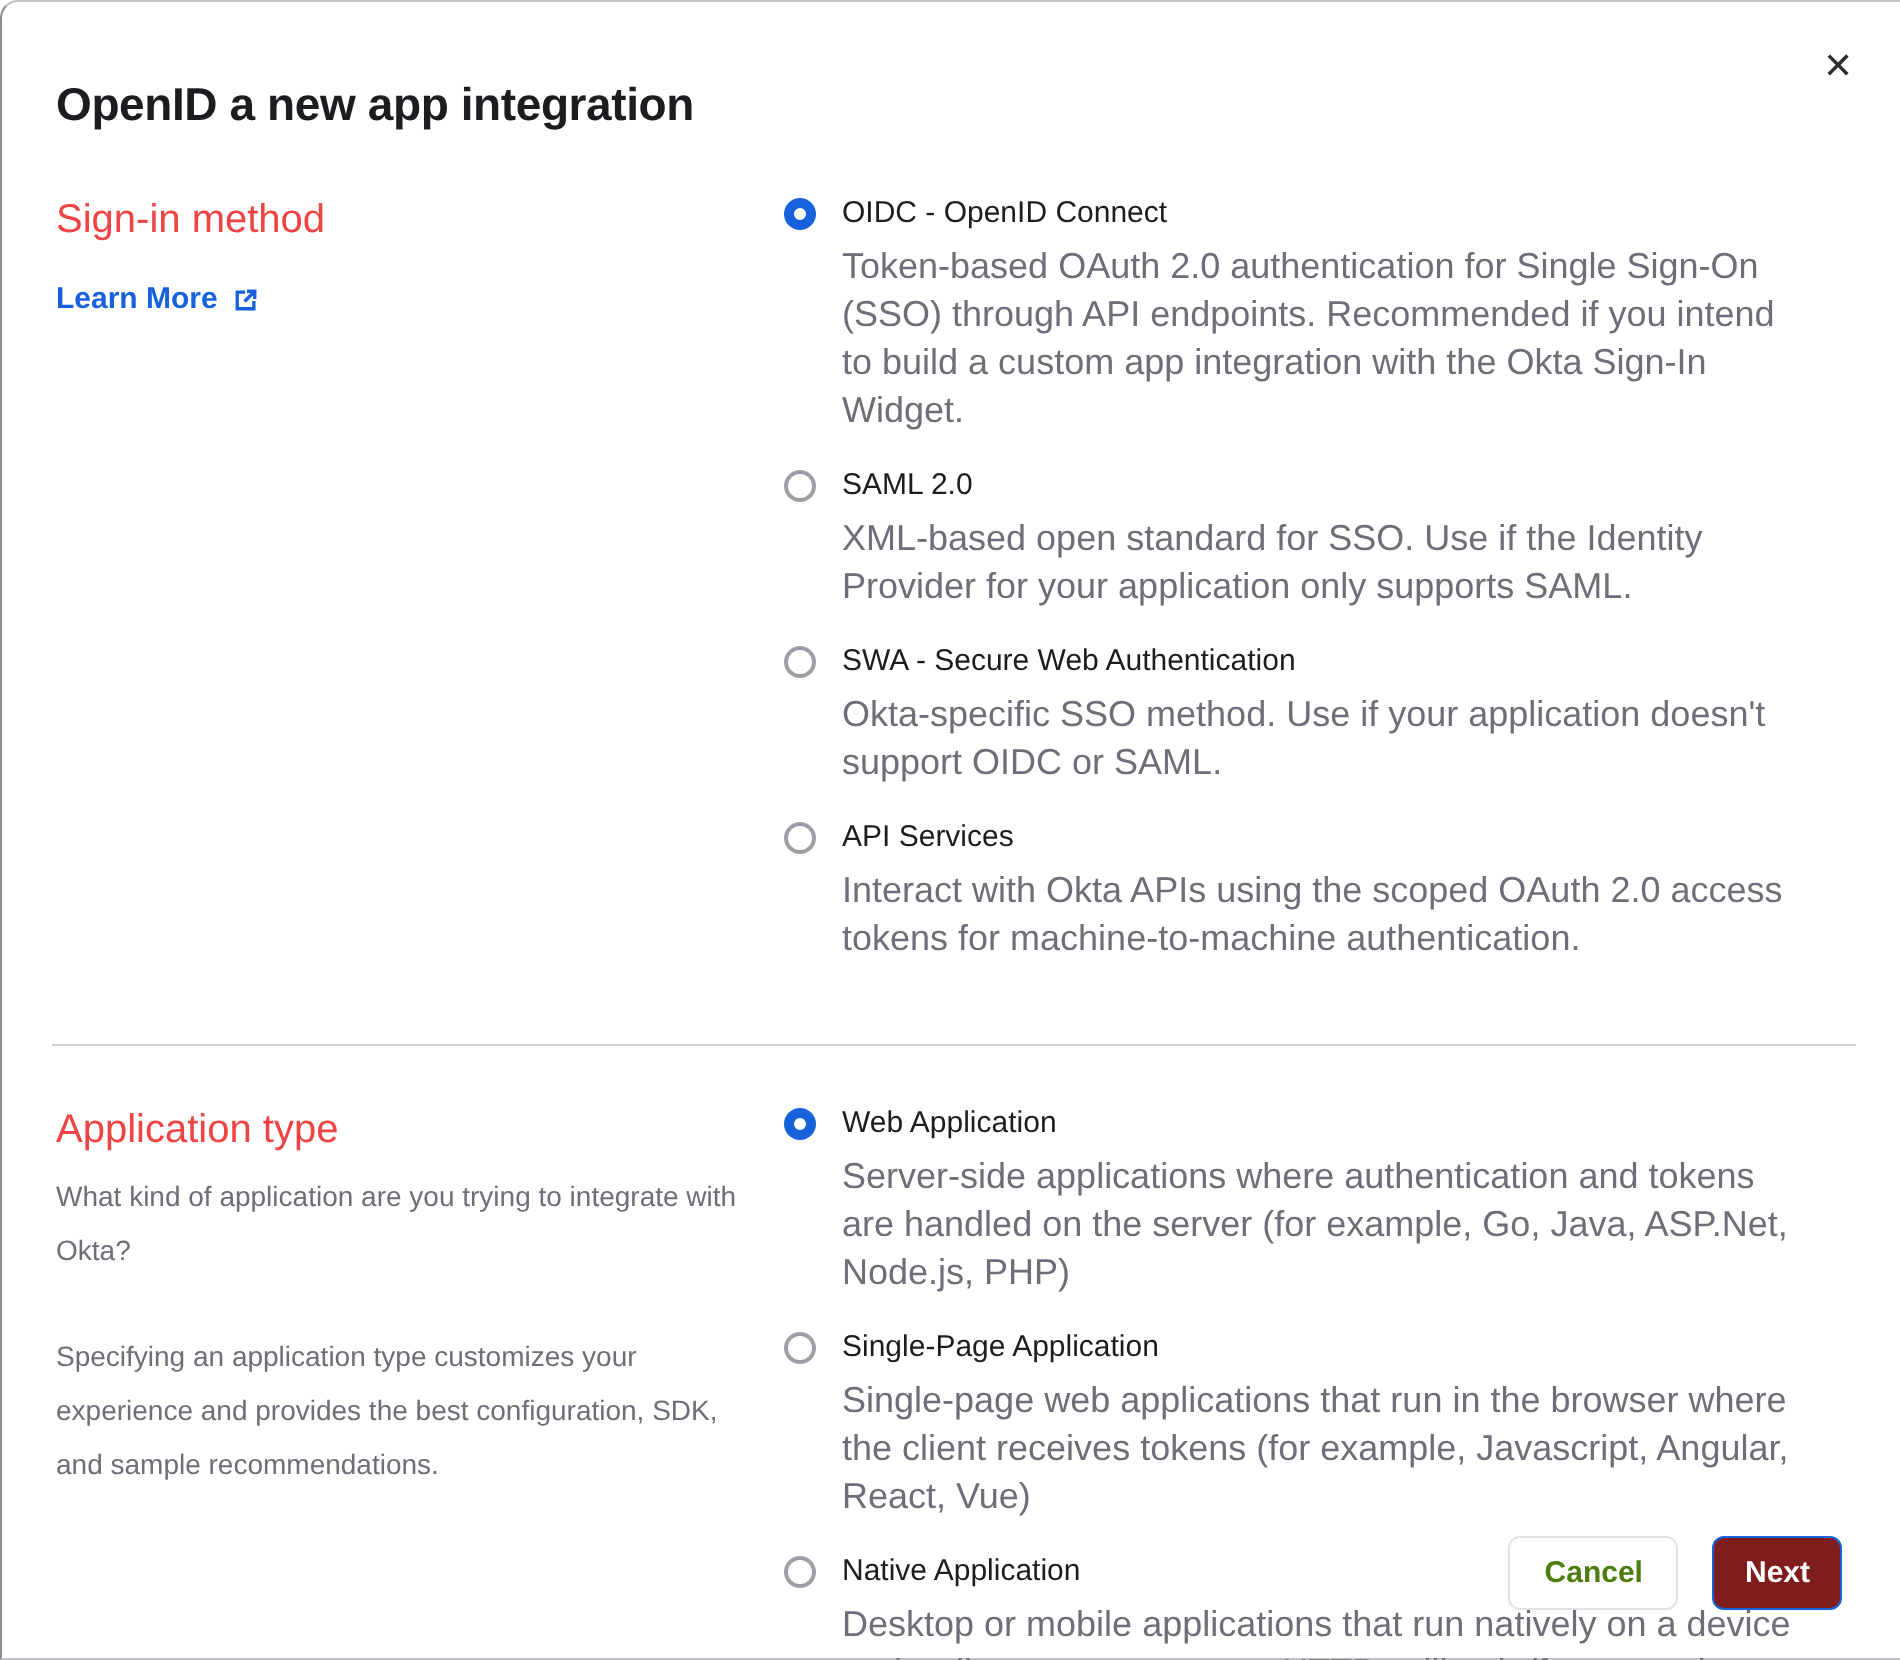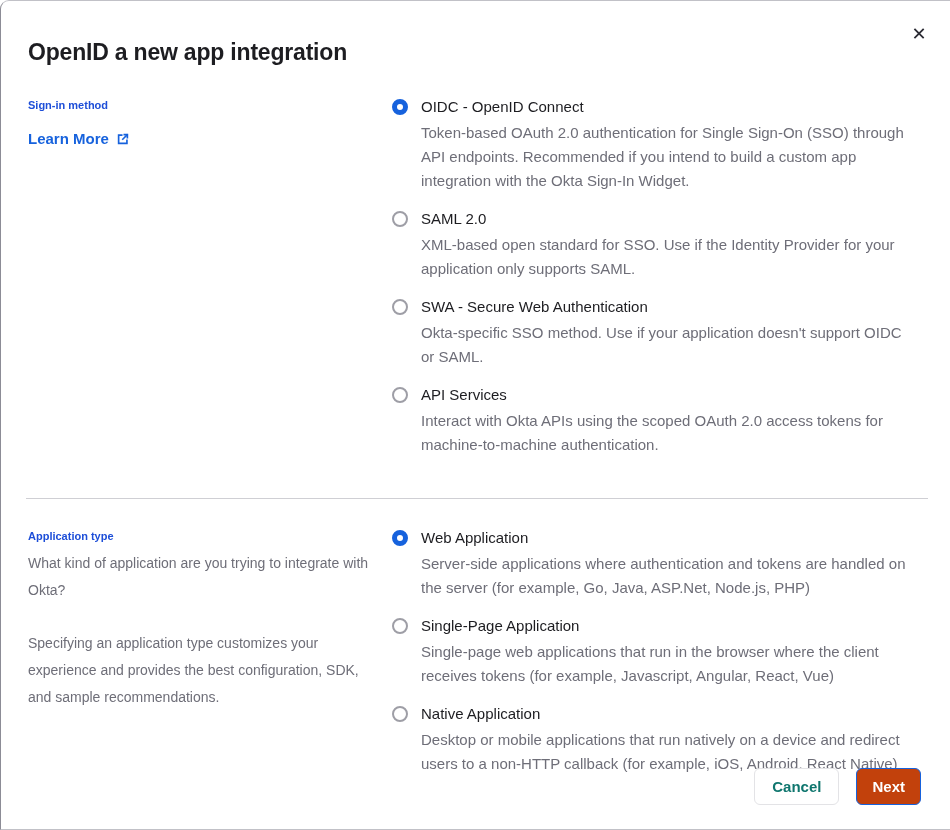--- a/index.html
+++ b/index.html
@@ -26,21 +26,21 @@
 
   .modal-title {
     font-size: 23px; font-weight: bold; letter-spacing: -0.2px;
     color: #1d1d21;
   }
 
   .section { display: flex; margin-top: 31px; }
   .section-left { width: 364px; flex: none; padding-right: 10px; }
   .section-right { width: 515px; flex: none; }
 
-  .section-label { font-size: 11px; font-weight: bold; color: #1d4ed8; padding-top: 2px; }
+  .section-label { font-size: 20px; font-weight: normal; color: #ef4444; padding-top: 2px; }
 
   .learn-more {
     display: inline-flex; align-items: center; gap: 7px;
     margin-top: 19px; color: #1662dd; font-weight: bold; font-size: 15px;
     text-decoration: none; cursor: pointer; justify-content: center;
   }
   .learn-more svg { display: block; }
 
   .section-desc {
     font-size: 14px; line-height: 27px; color: #6e6e78; margin-top: 8px;
@@ -48,43 +48,43 @@
   .section-desc + .section-desc { margin-top: 26px; }
 
   .option-row { display: flex; gap: 13px; margin-bottom: 16px; cursor: pointer; }
   .radio {
     width: 16px; height: 16px; flex: none; margin-top: 2px;
     border-radius: 50%;
     border: 2px solid #9e9ea6; background: #fff;
   }
   .radio.selected { border: 5px solid #1662dd; }
   .option-label { font-size: 15px; color: #1d1d21; line-height: 20px; }
-  .option-desc { font-size: 15px; line-height: 24px; color: #6e6e78; margin-top: 4px; }
+  .option-desc { font-size: 18px; line-height: 24px; color: #6e6e78; margin-top: 4px; }
 
   .divider {
     border: none; border-top: 1px solid #cfcfd4;
     margin: 25px 0 0 -2px; width: 902px;
   }
   .section-apptype { margin-top: 29px; }
 
   .footer {
     position: absolute; bottom: 24px; right: 29px;
     display: flex; gap: 17px; align-items: center;
   }
   .btn {
     font-family: "Liberation Sans", sans-serif;
     font-size: 15px; font-weight: bold;
     border-radius: 6px; cursor: pointer;
     height: 37px; padding: 0 17px;
   }
   .btn-cancel {
-    background: #fff; color: #0f766e; border: 1px solid #e3e3e6;
+    background: #fff; color: #4d7c0f; border: 1px solid #e3e3e6;
   }
   .btn-next {
-    background: #c2410c; color: #fff; border: 1px solid #1662dd; padding: 0 15px;
+    background: #7f1d1d; color: #fff; border: 1px solid #1662dd; padding: 0 15px;
   }
 </style>
 </head>
 <body>
 
 <div class="modal">
 
   <button class="close-btn">✕</button>
 
   <h1 class="modal-title">OpenID a new app integration</h1>

